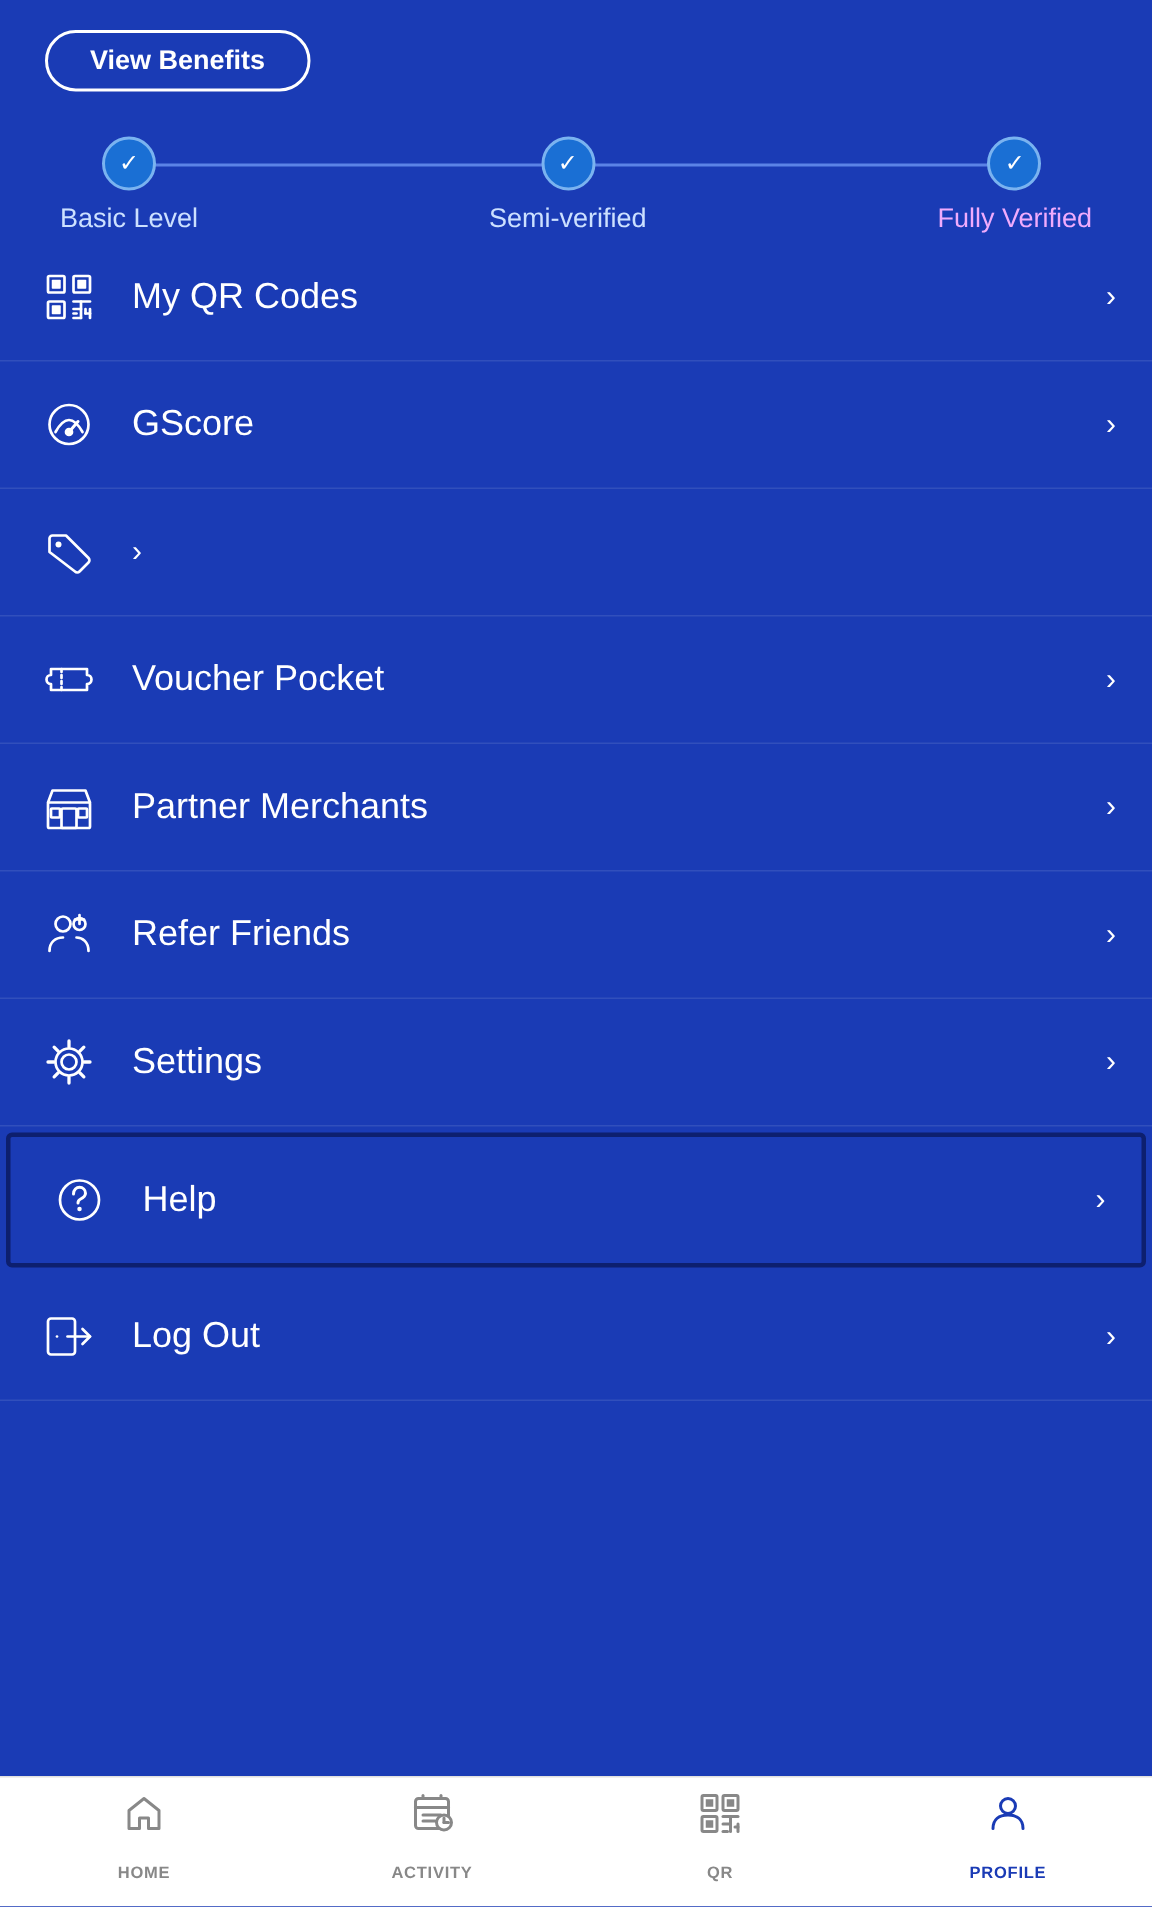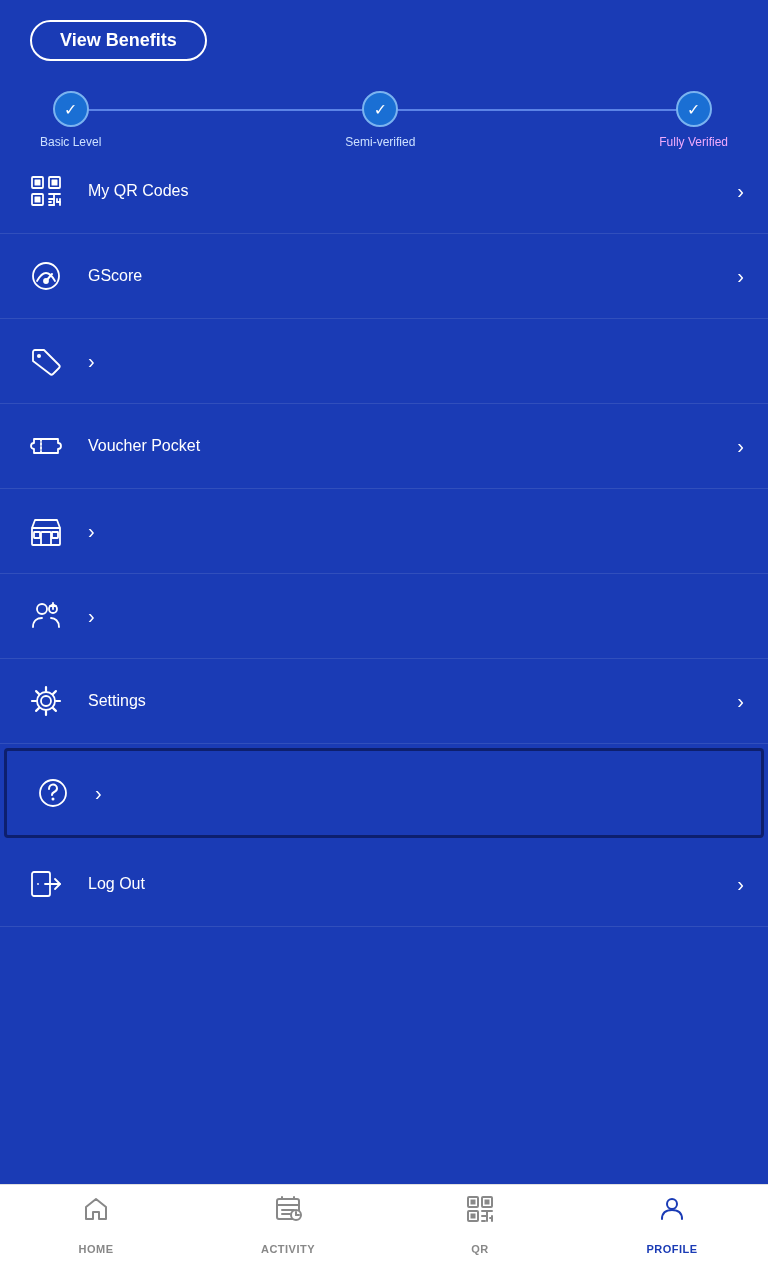--- a/index.html
+++ b/index.html
@@ -72,21 +72,21 @@
       margin-bottom: 8px;
     }
 
     .step-circle.active {
       background: #1a6fd4;
       border-color: #7ab3f0;
     }
 
     .step-label {
       color: #cce0ff;
-      font-size: 12px;
+      font-size: 18px;
       text-align: right;
       white-space: nowrap;
     }
 
     .step-label.bold {
       font-weight: 400;
       color: #f0abfc;
     }
 
     
@@ -126,21 +126,21 @@
       fill: none;
       stroke: #fff;
       stroke-width: 1.8;
       stroke-linecap: round;
       stroke-linejoin: round;
     }
 
     .menu-label {
       flex: 1;
       color: #fff;
-      font-size: 16px;
+      font-size: 24px;
       font-weight: 400;
     }
 
     .menu-chevron {
       color: #fff;
       font-size: 20px;
     }
 
     
     .bottom-nav {
@@ -274,34 +274,36 @@
   <div class="menu-item">
     <div class="menu-icon">
       <svg viewBox="0 0 34 34">
         <rect x="3" y="14" width="28" height="17" rx="1"></rect>
         <path d="M3 14 L6 6 H28 L31 14"></path>
         <rect x="12" y="18" width="10" height="13" rx="1"></rect>
         <rect x="5" y="18" width="6" height="6" rx="0.5"></rect>
         <rect x="23" y="18" width="6" height="6" rx="0.5"></rect>
       </svg>
     </div>
+    <span class="menu-label">Partner Merchants</span>
     <span class="menu-chevron">›</span>
   </div>
 
   <div class="menu-item">
     <div class="menu-icon">
       <svg viewBox="0 0 34 34">
         <circle cx="13" cy="10" r="5"></circle>
         <path d="M4 28 C4 22 8 19 13 19"></path>
         <circle cx="24" cy="10" r="4"></circle>
         <path d="M22 19 C26 19 30 22 30 28"></path>
         <line x1="24" y1="4" x2="24" y2="10"></line>
         <line x1="21" y1="7" x2="27" y2="7"></line>
       </svg>
     </div>
+    <span class="menu-label">Refer Friends</span>
     <span class="menu-chevron">›</span>
   </div>
 
   <div class="menu-item">
     <div class="menu-icon">
       <svg viewBox="0 0 34 34">
         <circle cx="17" cy="17" r="5"></circle>
         <path d="M17 3 L17 7 M17 27 L17 31 M3 17 L7 17 M27 17 L31 17
                  M7.1 7.1 L9.9 9.9 M24.1 24.1 L26.9 26.9
                  M26.9 7.1 L24.1 9.9 M9.9 24.1 L7.1 26.9" stroke-width="2.2"></path>
@@ -313,20 +315,21 @@
   </div>
 
   <div class="menu-item highlighted" style="border:3px solid #0d1f6e; margin: 4px 4px;">
     <div class="menu-icon">
       <svg viewBox="0 0 34 34">
         <circle cx="17" cy="17" r="13"></circle>
         <path d="M13 13 C13 10.2 15 8.5 17 8.5 C19.2 8.5 21 10.2 21 12.5 C21 14.5 19.5 15.5 17.5 16.5 C16.5 17 16 17.5 16 19" stroke-width="2"></path>
         <circle cx="17" cy="23" r="1.5" fill="white" stroke="none"></circle>
       </svg>
     </div>
+    <span class="menu-label">Help</span>
     <span class="menu-chevron">›</span>
   </div>
 
   <div class="menu-item">
     <div class="menu-icon">
       <svg viewBox="0 0 34 34">
         <rect x="3" y="5" width="18" height="24" rx="2"></rect>
         <line x1="16" y1="17" x2="31" y2="17"></line>
         <polyline points="26,12 31,17 26,22"></polyline>
         <line x1="9" y1="17" x2="9" y2="17"></line>

